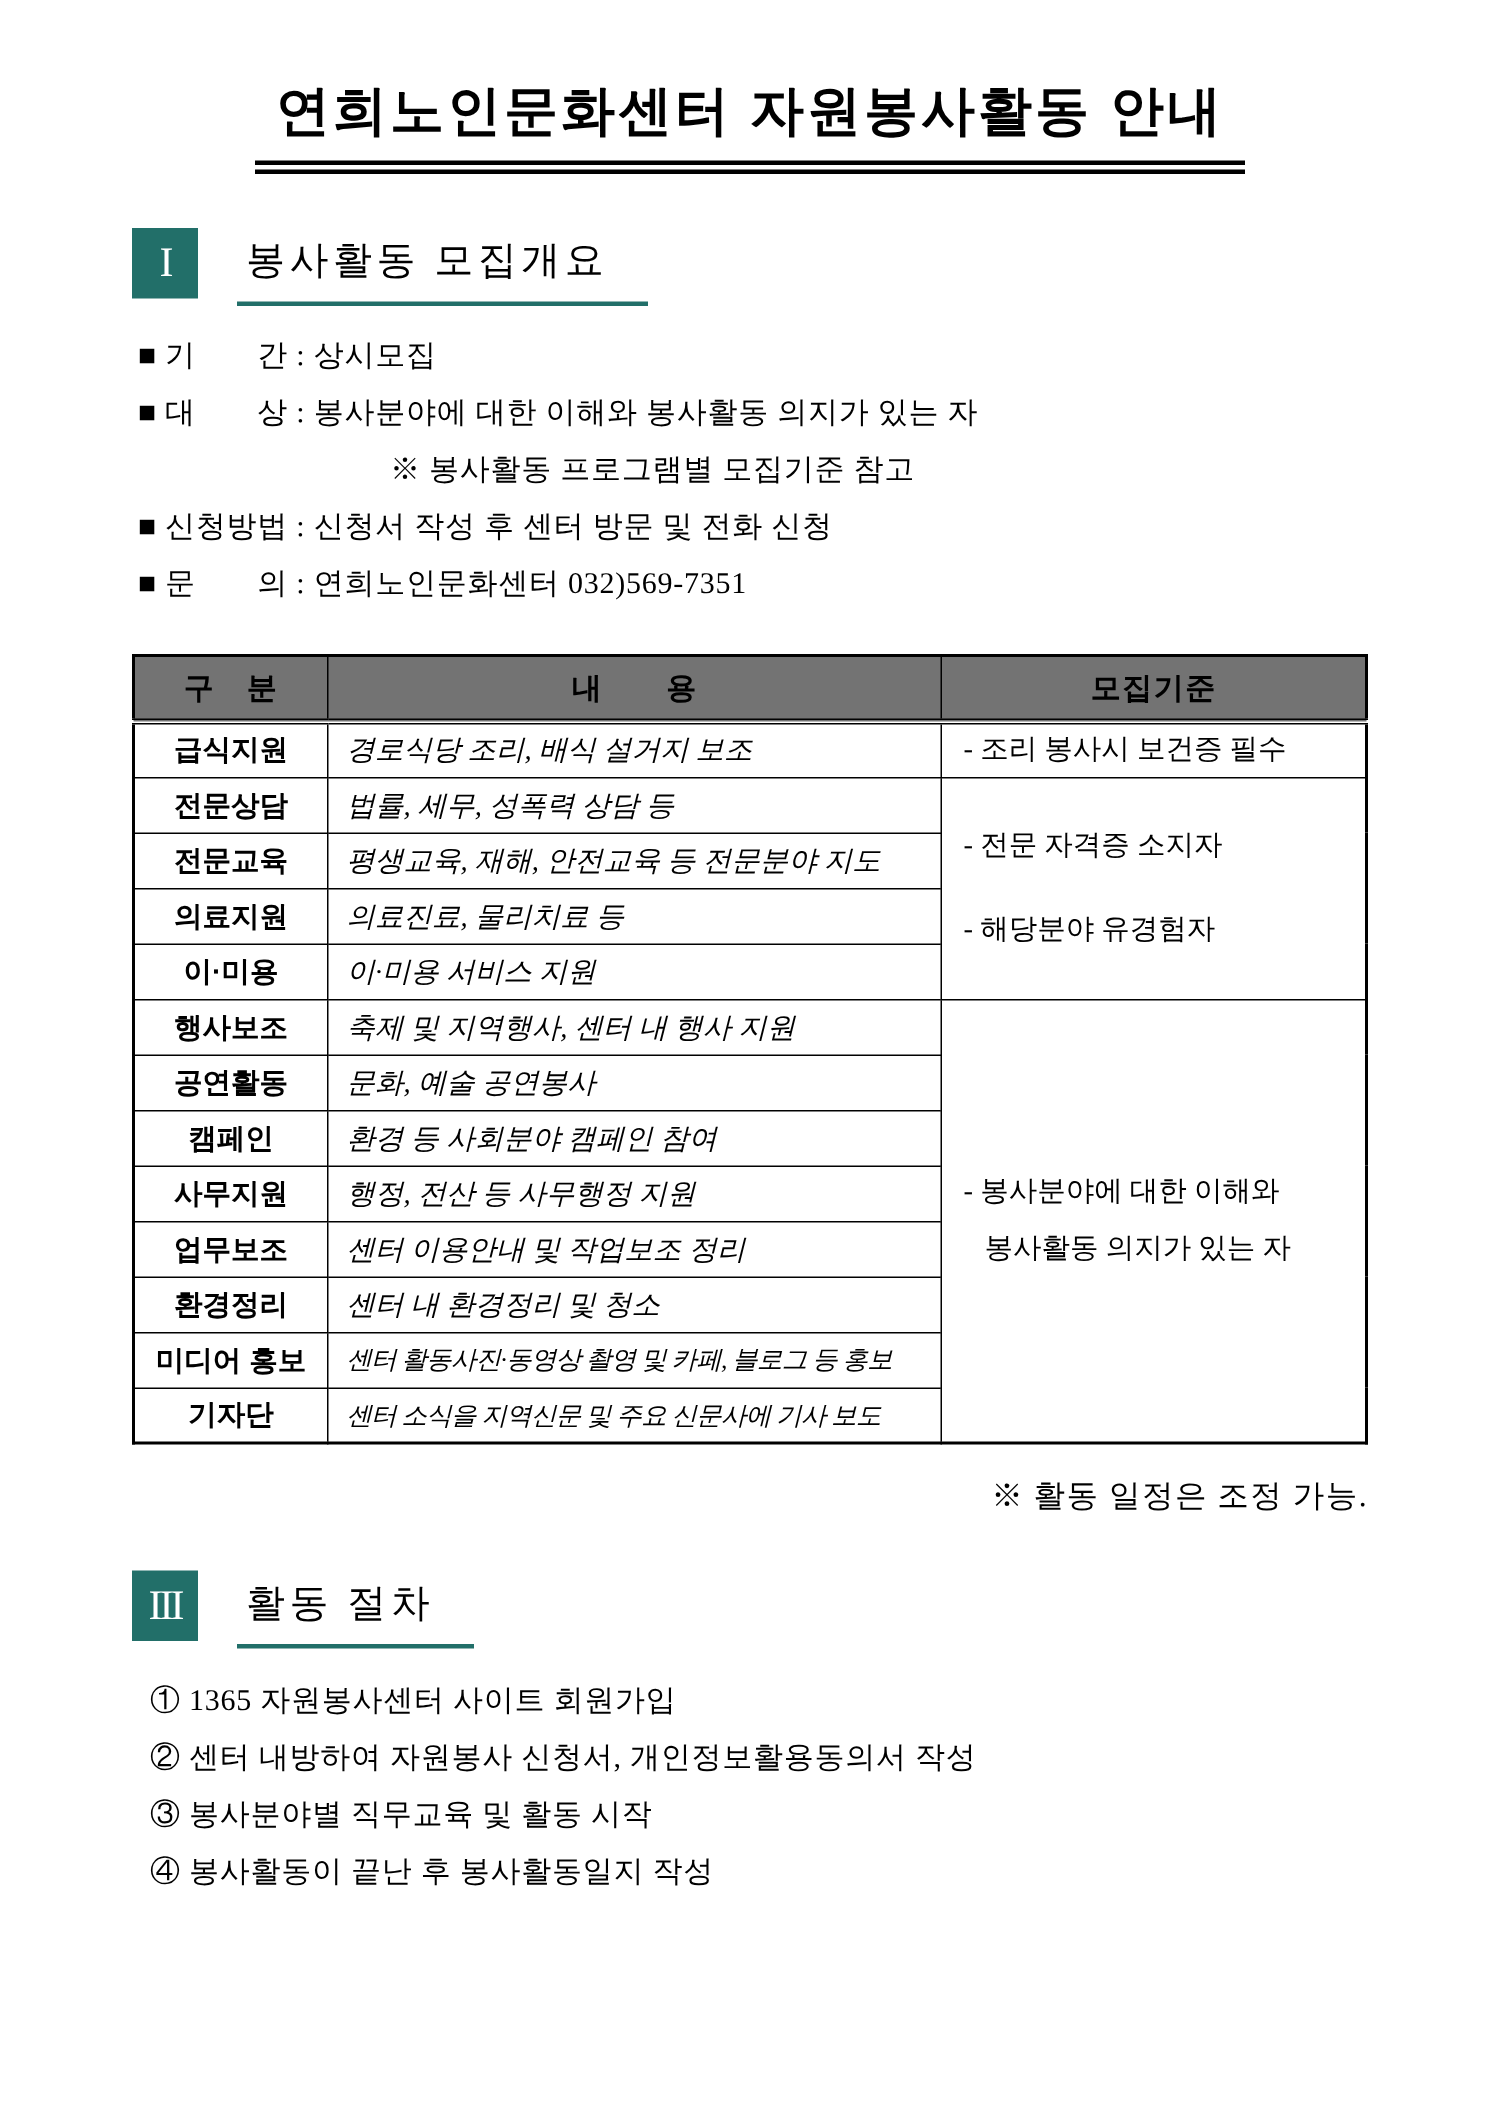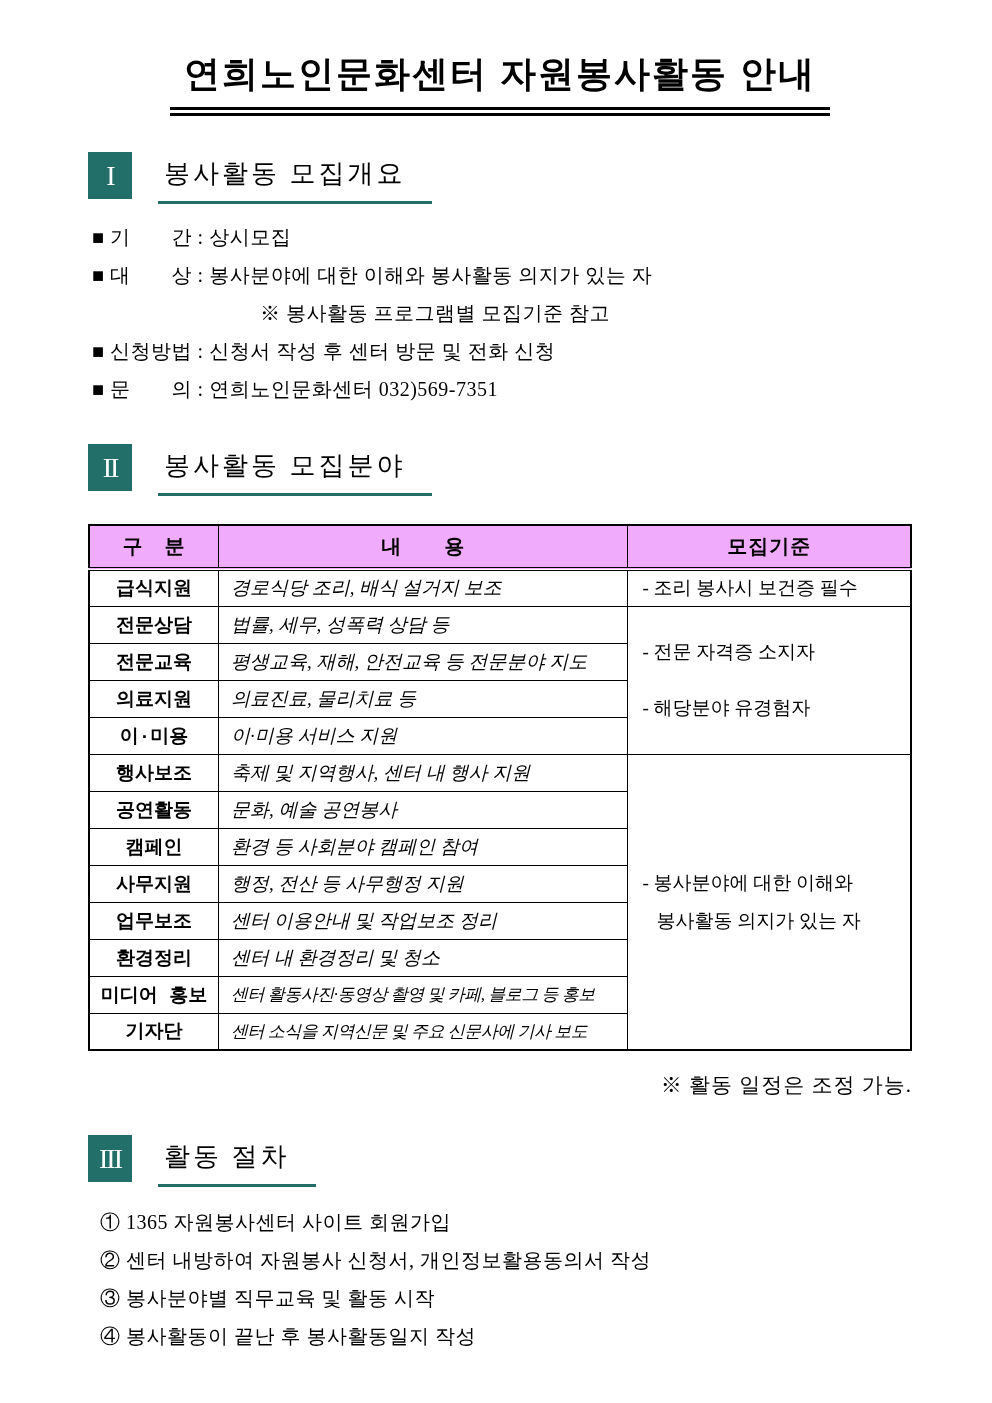--- a/index.html
+++ b/index.html
@@ -59,35 +59,35 @@
   
   .recruit-table {
     width: 824px;
     margin-top: 28px;
     border-collapse: collapse;
     border: 2px solid #000;
   }
   .recruit-table th, .recruit-table td { border: 1px solid #000; }
   .recruit-table th {
     height: 44px;
-    background: #f0abfc;
+    background: #737373;
     font-family: "Liberation Sans", sans-serif;
     font-weight: bold;
     font-size: 20px;
     border-bottom: 4px double #000;
     white-space: pre;
     letter-spacing: 1px;
   }
   .col-cat { width: 130px; }
   .col-content { width: 410px; }
   .col-criteria { width: 284px; }
   .recruit-table td { height: 37px; font-size: 19px; }
   td.cat {
     text-align: center;
-    font-family: Liberation Mono, monospace;
+    font-family: Liberation Sans, sans-serif;
     font-weight: bold;
     white-space: nowrap;
   }
   td.content { padding-left: 12px; white-space: nowrap; font-style: italic; }
   td.content.condensed { font-size: 17px; letter-spacing: -0.5px; }
   td.criteria { padding-left: 14px; vertical-align: middle; margin-top: 12px; }
   td.criteria .line { line-height: 30px; white-space: nowrap; }
   td.criteria.expert .line + .line { margin-top: 26px; }
   td.criteria.general .line { line-height: 38px; }
   td.criteria.general .line + .line { margin-left: 14px; }
@@ -113,24 +113,20 @@
   </div>
 
   <div class="overview">
     <div class="overview-line">■ 기　　간 : 상시모집</div>
     <div class="overview-line">■ 대　　상 : 봉사분야에 대한 이해와 봉사활동 의지가 있는 자</div>
     <div class="overview-line indent">※ 봉사활동 프로그램별 모집기준 참고</div>
     <div class="overview-line">■ 신청방법 : 신청서 작성 후 센터 방문 및 전화 신청</div>
     <div class="overview-line">■ 문　　의 : 연희노인문화센터 032)569-7351</div>
   </div>
 
-  <div class="section-head">
-    <div class="section-badge">II</div>
-    <div class="section-title">봉사활동 모집분야</div>
-  </div>
 
   <table class="recruit-table">
     <colgroup>
       <col class="col-cat">
         <col class="col-content">
         <col class="col-criteria">
     </colgroup>
     <thead>
       <tr>
         <th>구　분</th>

